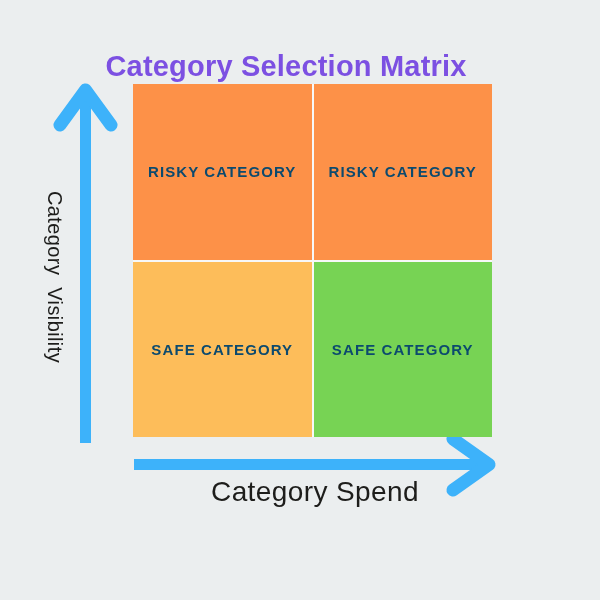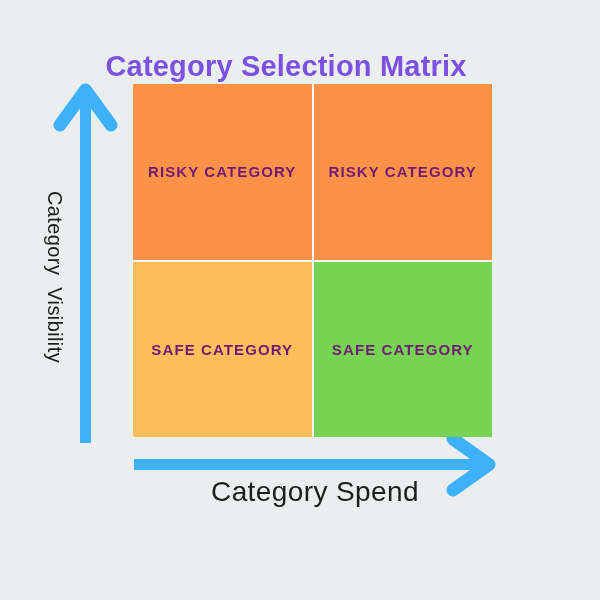--- a/index.html
+++ b/index.html
@@ -34,21 +34,21 @@
     grid-template-rows: 1fr 1fr;
     gap: 2px;
     background: #F7F8F8;
   }
   .quadrant {
     display: flex;
     align-items: center;
     justify-content: center;
   }
   .quadrant-label {
-    color: #701a75;
+    color: #0c4a6e;
     font-size: 15px;
     font-weight: bold;
     letter-spacing: 1.1px;
     white-space: nowrap;
   }
 
   .y-axis-label {
     position: absolute;
     left: 42px; top: 277px;
     transform: translate(-50%, -50%) rotate(90deg);

